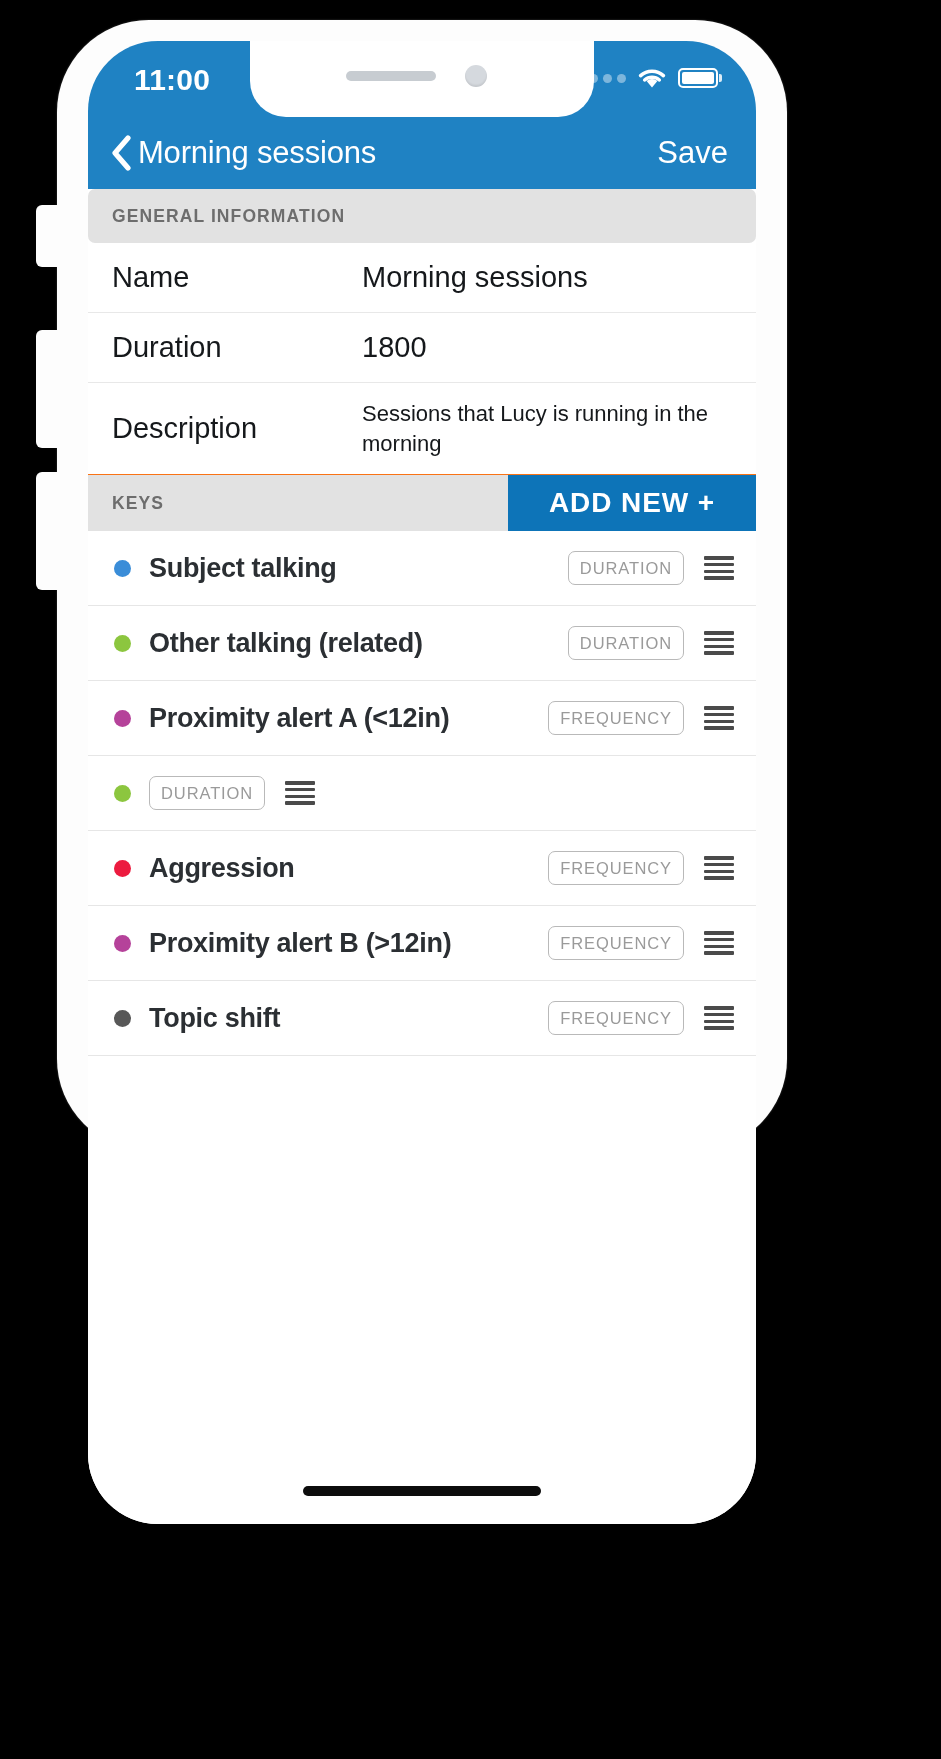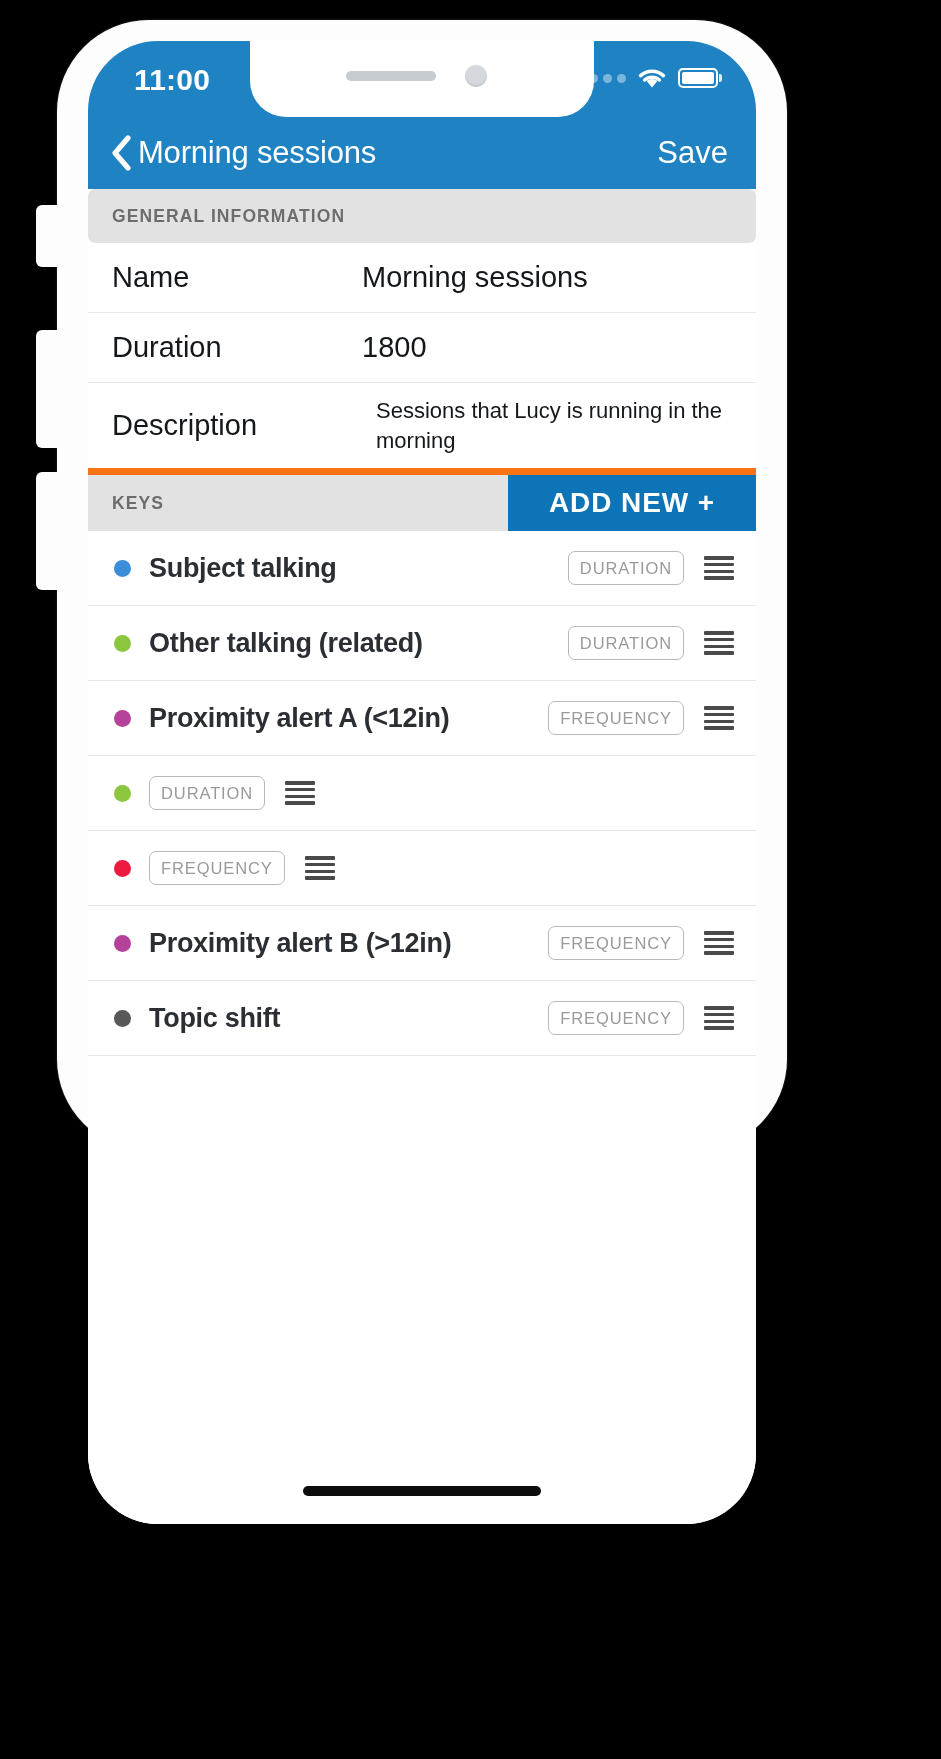--- a/index.html
+++ b/index.html
@@ -177,21 +177,21 @@
   
   .info-row {
     display: flex;
     align-items: center;
     min-height: 70px;
     padding: 0 20px 0 24px;
     box-sizing: border-box;
     background: #fff;
     border-bottom: 1px solid #e8e8e8;
   }
-  .info-row.last { border-bottom: 7px solid #f97316; gap: 14px; }
+  .info-row.last { border-bottom: 1px solid #f97316; }
   .info-label {
     font-size: 29px;
     color: #15181b;
     width: 250px;
     flex: none;
   }
   .info-value {
     font-size: 29px;
     color: #15181b;
   }
@@ -417,20 +417,21 @@
               <span class="key-badge">DURATION</span>
               <span class="key-handle">
                 <span></span>
                 <span></span>
                 <span></span>
                 <span></span>
               </span>
             </div>
             <div class="key-row">
               <span class="key-dot" style="background: rgb(236, 27, 63);"></span>
+              <span class="key-label">Aggression</span>
               <span class="key-badge">FREQUENCY</span>
               <span class="key-handle">
                 <span></span>
                 <span></span>
                 <span></span>
                 <span></span>
               </span>
             </div>
             <div class="key-row">
               <span class="key-dot" style="background: rgb(181, 66, 154);"></span>

